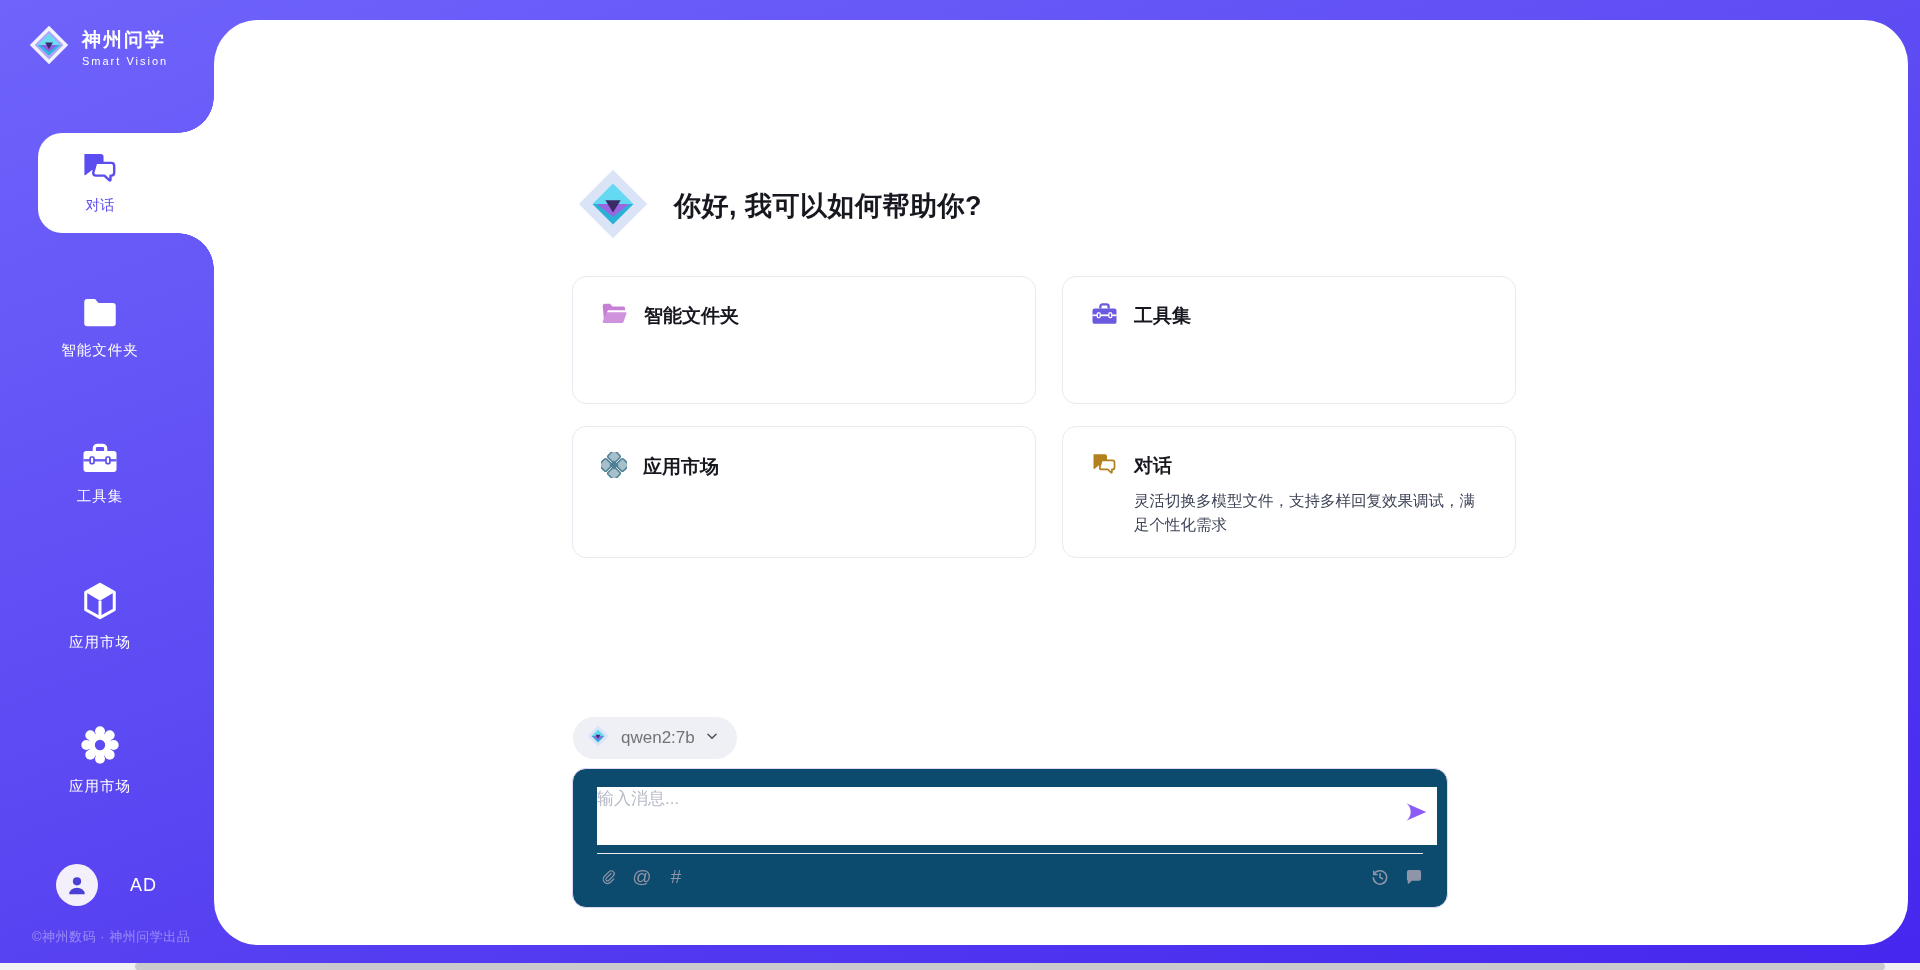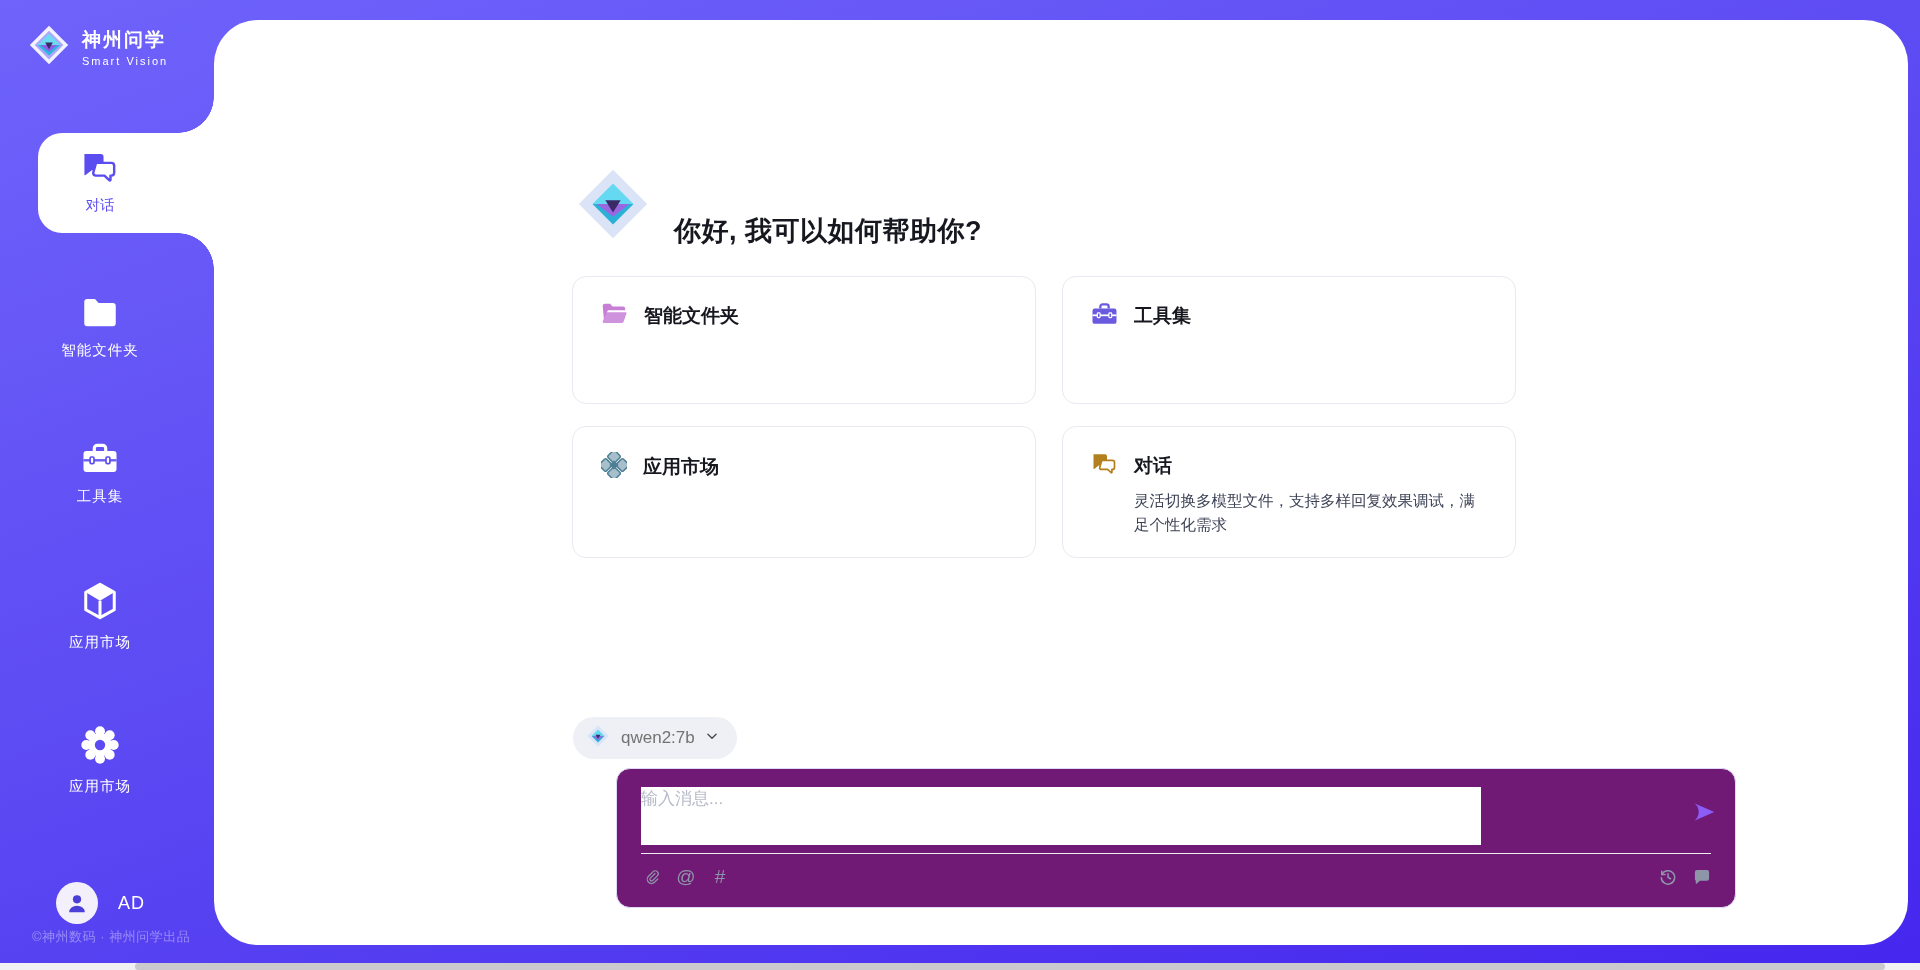--- a/index.html
+++ b/index.html
@@ -21,48 +21,48 @@
     background:radial-gradient(circle 36px at 0 0, transparent 35.5px, #fff 36px); }
   .nav-tab::after { content:""; position:absolute; right:0; bottom:-36px; width:36px; height:36px;
     background:radial-gradient(circle 36px at 0 100%, transparent 35.5px, #fff 36px); }
   .nav-tab .label { color:#5b4df0; font-size:14.5px; }
 
   .nav-item { width:160px; margin-left:20px; height:76px; display:flex; flex-direction:column;
     align-items:center; justify-content:center; gap:8px; cursor:pointer; }
   .nav-item .label { color:#fff; font-size:14.5px; letter-spacing:1px; }
   .mt1{margin-top:57px;} .mt2{margin-top:70px;} .mt3{margin-top:66px;} .mt4{margin-top:68px;}
 
-  .user-row { position:absolute; left:56px; top:882px; display:flex; align-items:center; gap:20px; cursor:pointer; }
+  .user-row { position:absolute; left:56px; top:864px; display:flex; align-items:center; gap:32px; cursor:pointer; }
   .avatar { width:42px; height:42px; border-radius:50%; background:#f4f0fb; display:flex;
     align-items:center; justify-content:center; overflow:hidden; }
   .user-name { color:#fff; font-size:18px; letter-spacing:1px; }
   .side-footer { position:absolute; left:32px; top:928px; color:rgba(255,255,255,.38); font-size:13px; letter-spacing:.5px; }
 
   
   .panel { position:absolute; left:214px; top:20px; right:12px; bottom:25px;
     background:#fff; border-radius:44px; }
 
-  .greeting { position:absolute; left:358px; top:143px; display:flex; align-items:flex-end; gap:20px; }
+  .greeting { position:absolute; left:358px; top:143px; display:flex; align-items:center; gap:20px; }
   .greeting h1 { font-size:27px; font-weight:700; color:#17181f; letter-spacing:.5px; }
 
   .cards { position:absolute; left:358px; top:256px; display:grid;
     grid-template-columns:464px 454px; gap:22px 26px; }
   .card { border:1px solid #e9e9f1; border-radius:14px; background:#fff; min-height:128px;
     padding:25px 28px 20px 28px; cursor:pointer; }
   .card-head { display:flex; align-items:center; gap:16px; }
   .card-head h2 { font-size:19px; font-weight:700; color:#17181f; }
   .card p { margin:9px 0 0 43px; font-size:15.5px; line-height:24px; color:#3d4356; }
   .ic1{color:#c77fd6;} .ic2{color:#6a5ae0;} .ic3{color:#4e7f95;} .ic4{color:#b2801d;}
 
   .model-pill { position:absolute; left:359px; top:697px; height:42px; padding:0 18px 0 12px;
     background:#eff0f6; border-radius:21px; display:flex; align-items:center; gap:10px; cursor:pointer; }
   .model-pill .model-name { font-size:17px; color:#737373; }
 
-  .composer { position:absolute; left:358px; top:748px; width:1120px; height:140px;
-    border:1.5px solid #ded9f6; border-radius:14px; background:#701a75;margin-left:44px; }
+  .composer { position:absolute; left:358px; top:748px; width:876px; height:140px;
+    border:1.5px solid #ded9f6; border-radius:14px; background:#0c4a6e; }
   .composer textarea { position:absolute; left:24px; top:18px; width:840px; height:58px;
     border:none; outline:none; resize:none; font-size:17px; color:#333;
     font-family:"Liberation Sans","DejaVu Sans",sans-serif; }
   .composer textarea::placeholder { color:#b6bac8; }
   .send-btn { position:absolute; right:18px; top:30px; width:26px; height:26px; cursor:pointer; }
   .composer .divider { position:absolute; left:24px; right:24px; top:84px; height:1px; background:#ececf1; }
   .tool-row { position:absolute; left:24px; right:22px; top:97px; display:flex; align-items:center; }
   .tool-row .gap { flex:1; }
   .tool-ic { width:22px; height:22px; margin-right:12px; color:#8f95a8; cursor:pointer;
     display:flex; align-items:center; justify-content:center; }

